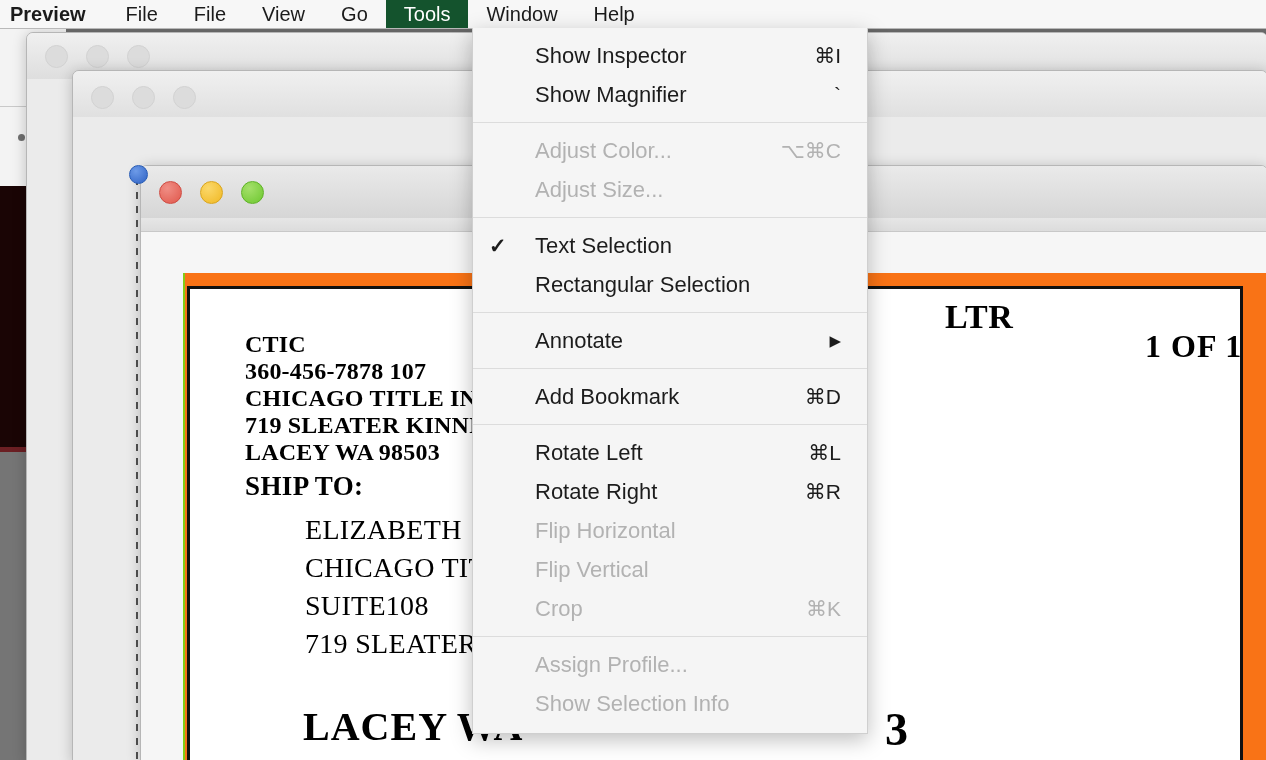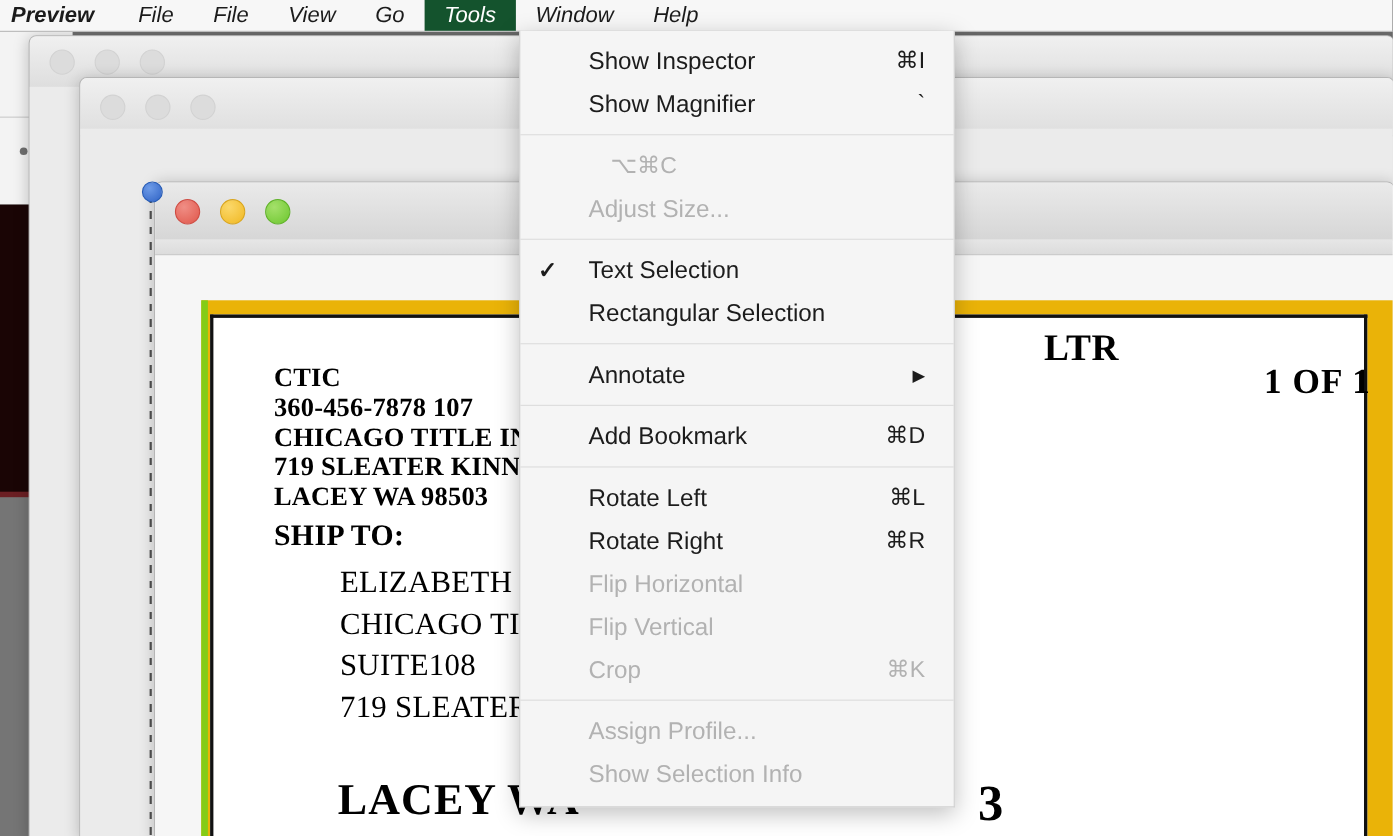--- a/index.html
+++ b/index.html
@@ -41,21 +41,21 @@
   
   .menubar {
     position: absolute; left: 0; top: 0; width: 1266px; height: 28px;
     background: #f7f7f7;
     border-bottom: 1px solid #b9b9b9;
     display: flex; align-items: center;
     z-index: 60;
   }
   .menubar-item {
     font-size: 20px; color: #1b1b1b; padding: 0 18px;
-    height: 28px; line-height: 28px; white-space: nowrap; font-style: italic;
+    height: 28px; line-height: 28px; white-space: nowrap;
   }
   .menubar-item.app { font-weight: bold; padding-left: 10px; padding-right: 22px; }
   .menubar-item.active { background: #14532d; color: #ffffff; }
 
   
   .win {
     position: absolute;
     background: #ececec;
     border: 1px solid #b6b6b6;
     border-radius: 7px 7px 0 0;
@@ -121,22 +121,22 @@
 
   .toolbar-strip {
     position: absolute; left: 0; right: 0; top: 0; height: 13px;
     background: linear-gradient(to bottom, #e6e6e6, #dcdcdc);
     border-bottom: 1px solid #c8c8c8;
   }
 
   
   .pdf-page {
     position: absolute; left: 42px; top: 55px; right: 0; bottom: 0;
-    background: #eab308;
-    border-left: 6px solid #84cc16;
+    background: #f97316;
+    border-left: 2px solid #84cc16;
     overflow: hidden;
   }
   .pdf-inner-border {
     position: absolute; left: 2px; top: 13px; right: 24px; bottom: 0;
     border: 3px solid #111;
     border-bottom: none;
     background: #ffffff;
   }
   .pdf-toprule {
     position: absolute; left: 2px; top: 13px; right: 24px; height: 3px;
@@ -323,20 +323,21 @@
       <div class="mi">
         <span class="label">Show Inspector</span>
         <span class="sc">⌘I</span>
       </div>
       <div class="mi">
         <span class="label">Show Magnifier</span>
         <span class="sc">`</span>
       </div>
       <div class="mi-sep"></div>
       <div class="mi dim">
+        <span class="label">Adjust Color...</span>
         <span class="sc">⌥⌘C</span>
       </div>
       <div class="mi dim">
         <span class="label">Adjust Size...</span>
       </div>
       <div class="mi-sep"></div>
       <div class="mi">
         <span class="check">✓</span>
         <span class="label">Text Selection</span>
       </div>

